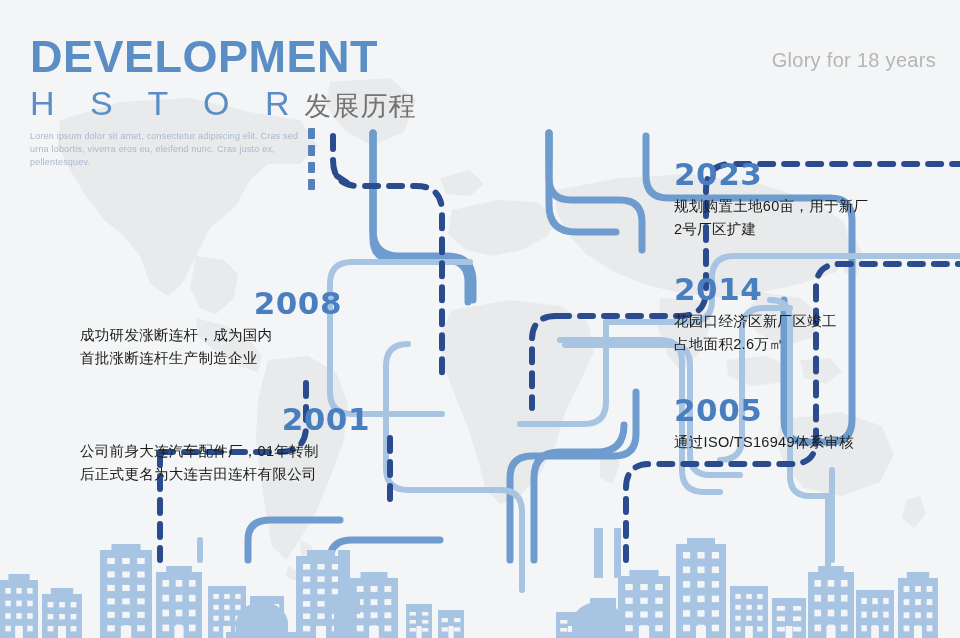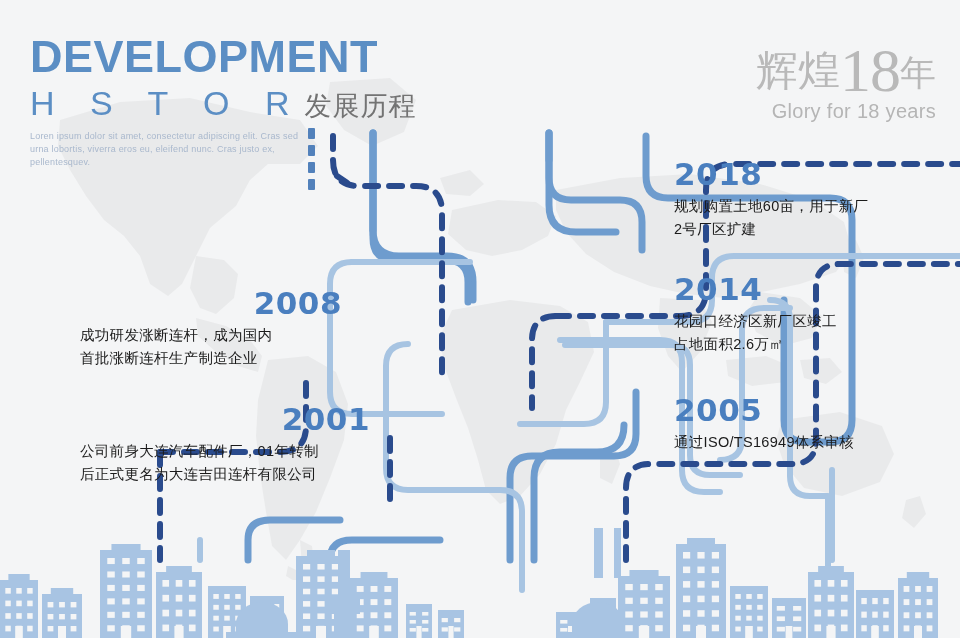--- a/index.html
+++ b/index.html
@@ -196,39 +196,38 @@
   <div class="header">
     <div class="t-dev">DEVELOPMENT</div>
     <div class="t-hist">
       <span class="en">H S T O R</span>
       <span class="cn">发展历程</span>
     </div>
     <div class="t-lorem">Loren ipsum dolor sit amet, consectetur adipiscing elit. Cras sed urna lobortis, viverra eros eu, eleifend nunc. Cras justo ex, pellentesquev.</div>
   </div>
 
   <div class="glory">
-    <div class="cn"><span>辉煌</span><span class="num">18</span><span class="yr">年</span></div>
     <div class="en">Glory for 18 years</div>
   </div>
 
 
   <div class="entry left e2008">
     <div class="year">2008</div>
     <div class="desc">成功研发涨断连杆，成为国内
 首批涨断连杆生产制造企业</div>
   </div>
 
   <div class="entry left e2001">
     <div class="year">2001</div>
     <div class="desc">公司前身大连汽车配件厂，01年转制
 后正式更名为大连吉田连杆有限公司</div>
   </div>
 
   <div class="entry right e2018">
-    <div class="year">2018</div>
+    <div class="year">2023</div>
     <div class="desc">规划购置土地60亩，用于新厂
 2号厂区扩建</div>
   </div>
 
   <div class="entry right e2014">
     <div class="year">2014</div>
     <div class="desc">花园口经济区新厂区竣工
 占地面积2.6万㎡</div>
   </div>
 

